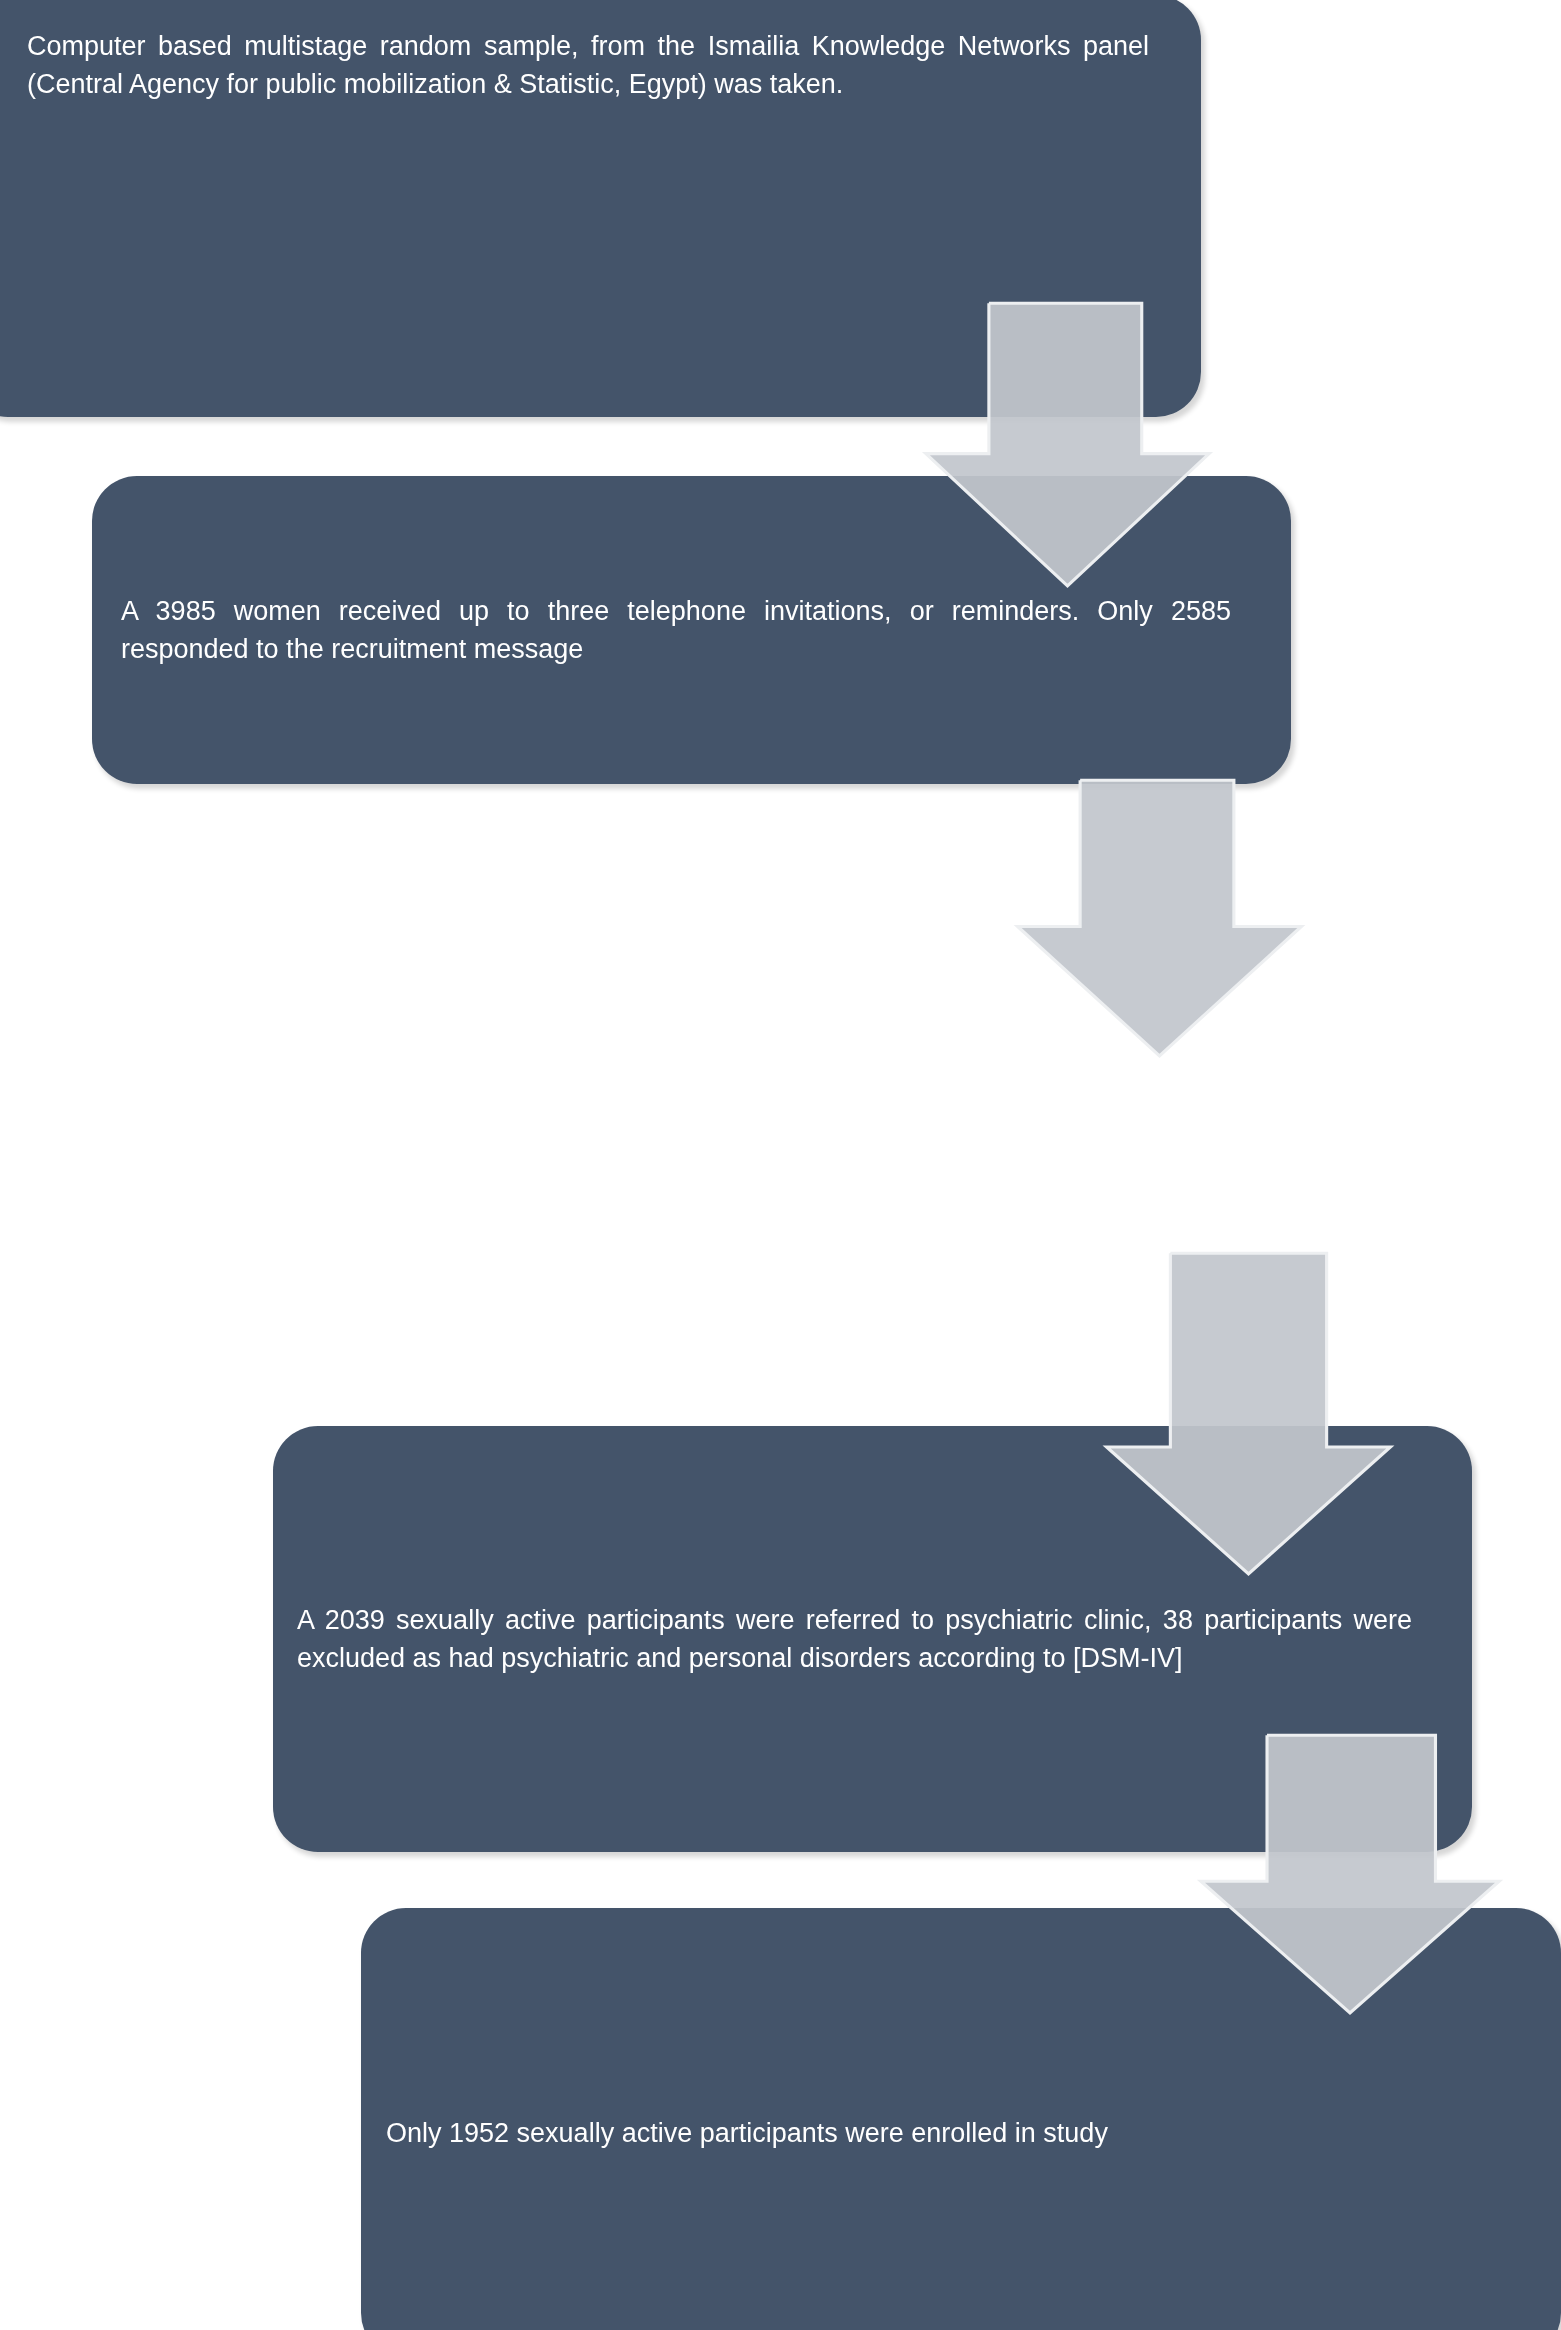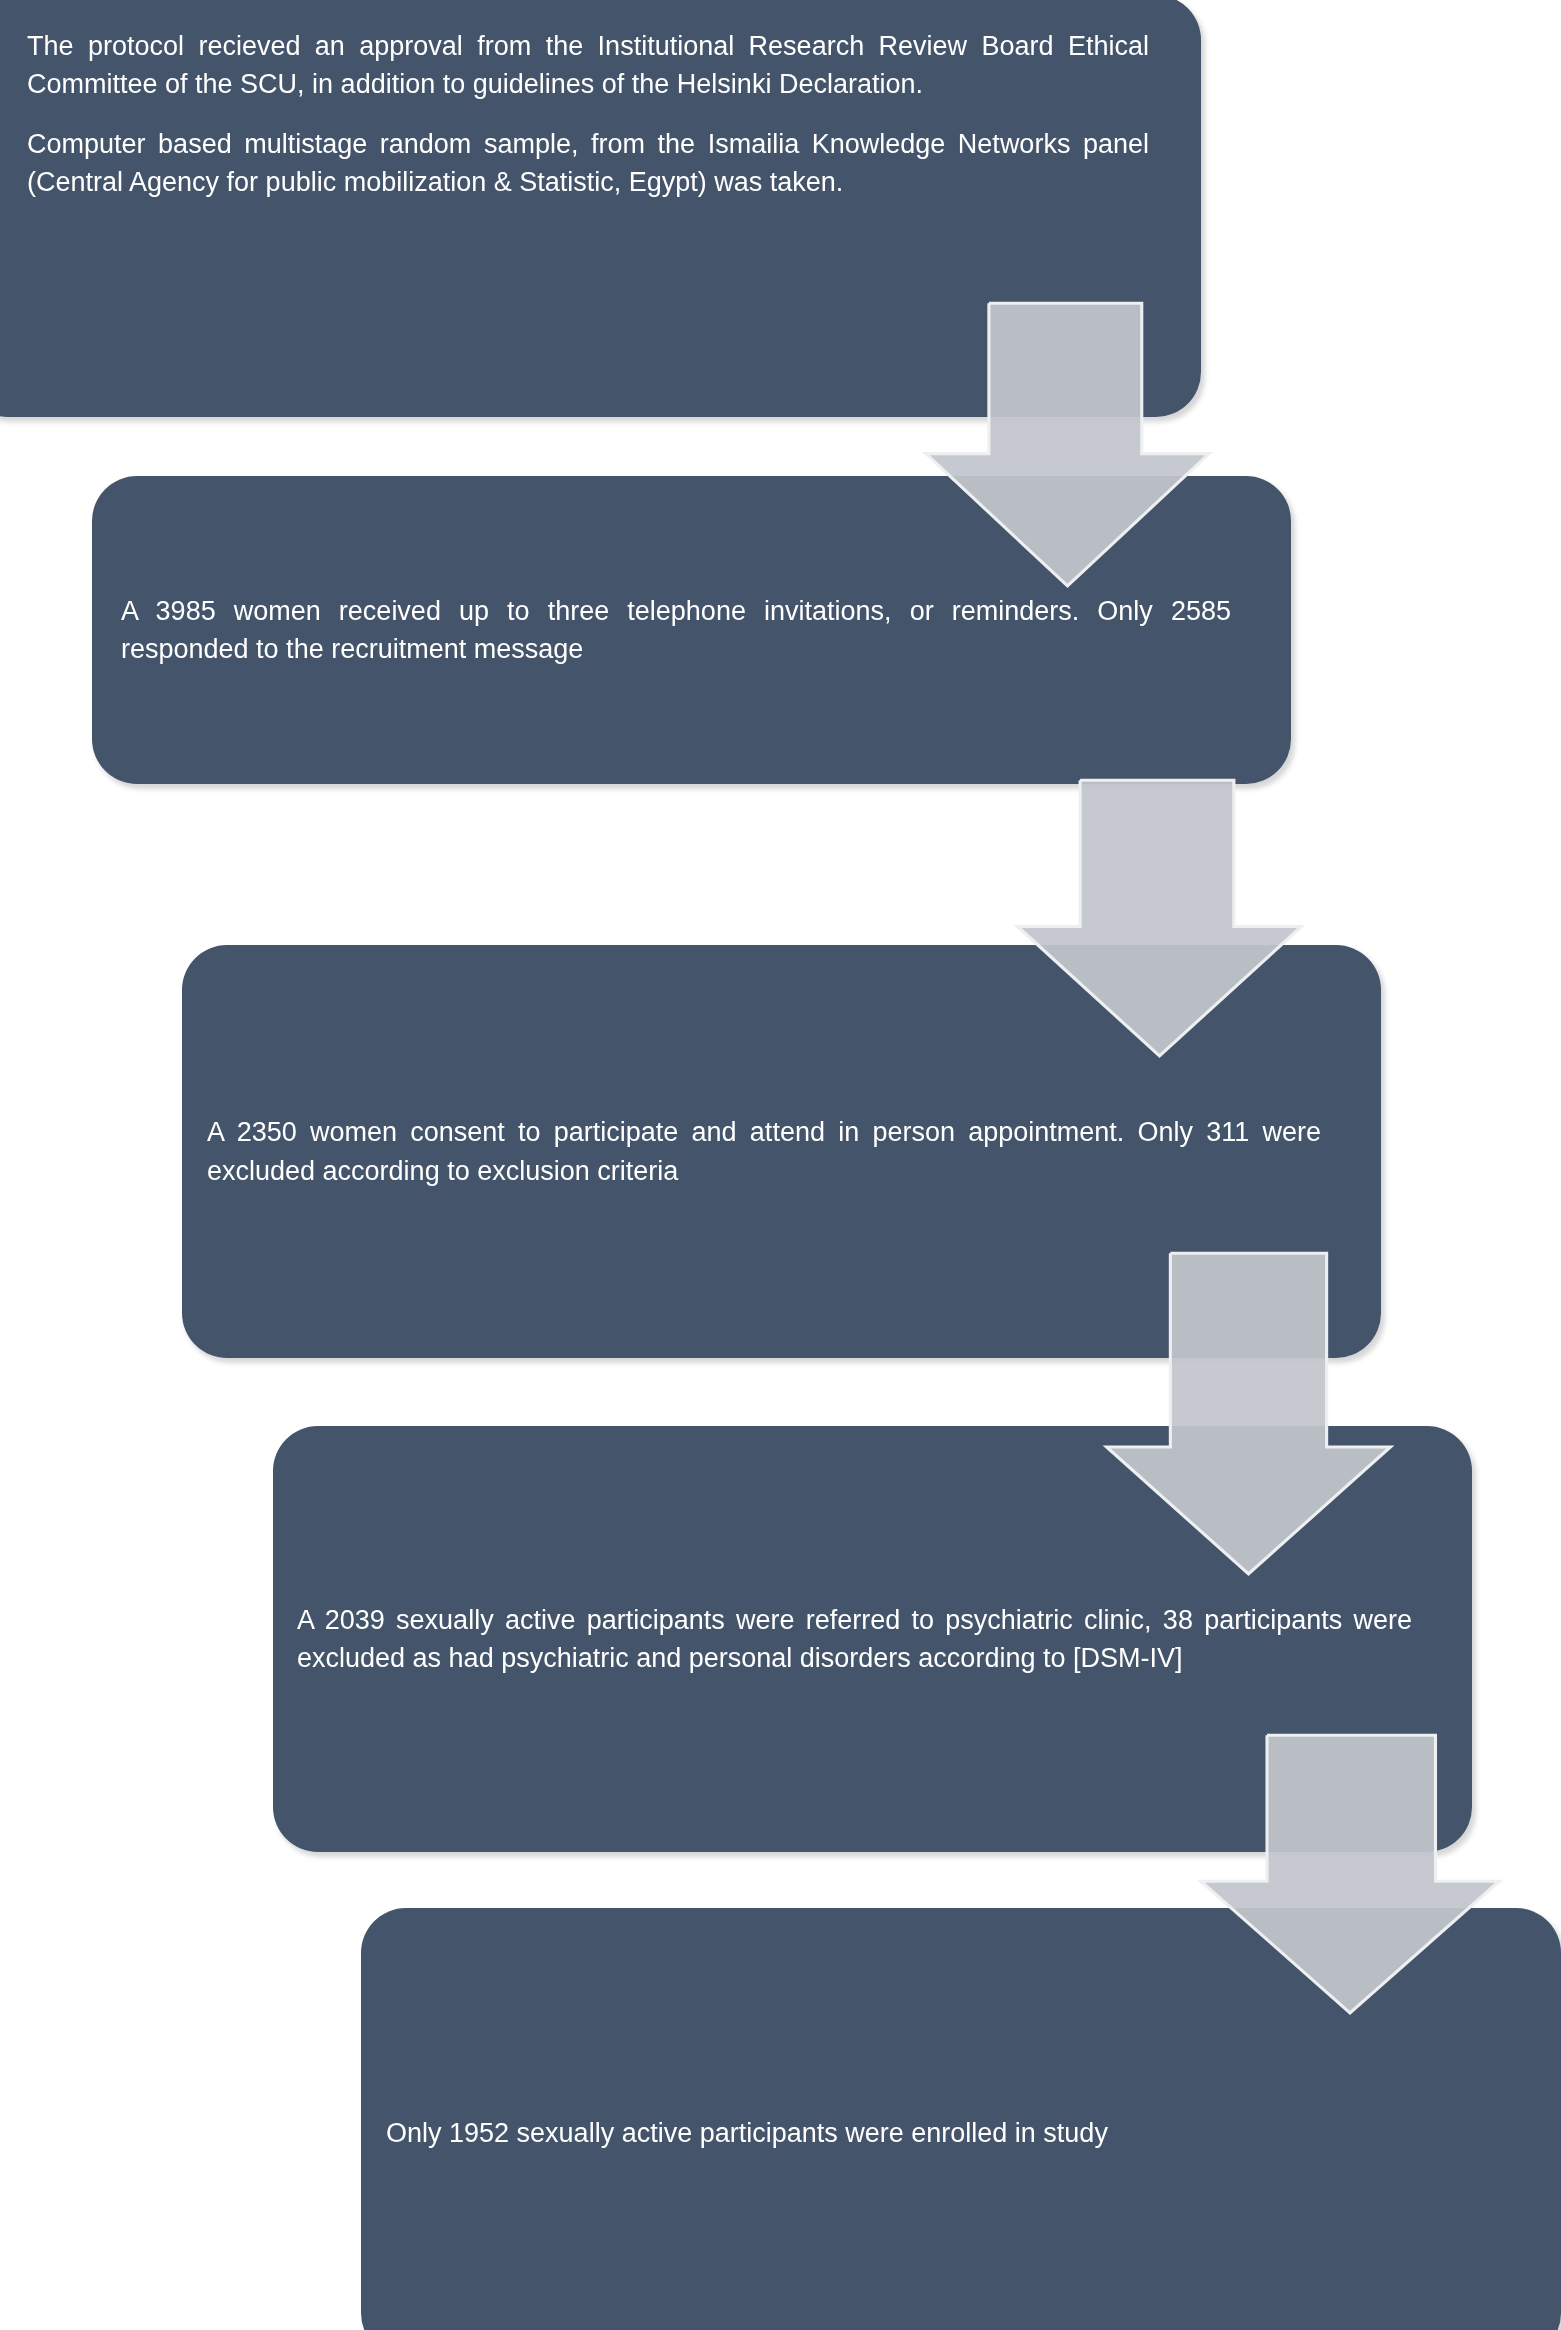--- a/index.html
+++ b/index.html
@@ -89,21 +89,20 @@
   .arrow .arrow-fill   { fill: #C2C6CC; fill-opacity: 0.93; }
   .arrow .arrow-stroke { fill: none; stroke: #EDEFF1; stroke-width: 5; }
 </style>
 </head>
 <body>
 
 <div id="stage">
 
   <div class="flow-box" id="box-1">
     <div class="box-text">
-      <p>The protocol recieved an approval from the Institutional Research Review Board Ethical Committee of the SCU, in addition to guidelines of the Helsinki Declaration.</p>
       <p>Computer based multistage random sample, from the Ismailia Knowledge Networks panel (Central Agency for public mobilization &amp; Statistic, Egypt) was taken.</p>
     </div>
   </div>
 
   <div class="arrow" id="arrow-1" style="left:923px; top:302px; width:289px; height:287px;">
     <svg width="289" height="287" viewBox="0 0 462 460" aria-hidden="true">
       <polygon class="arrow-fill" points="105,2 350,2 350,243 458,243 231,455 4,243 105,243"></polygon>
       <polyline class="arrow-stroke" points="105,2 350,2 350,243 458,243 231,455 4,243 105,243 105,2"></polyline>
     </svg>
   </div>
@@ -114,25 +113,20 @@
     </div>
   </div>
 
   <div class="arrow" id="arrow-2" style="left:1015px; top:779px; width:289px; height:280px;">
     <svg width="289" height="280" viewBox="0 0 462 448" aria-hidden="true">
       <polygon class="arrow-fill" points="104,2 350,2 350,236 458,236 231,443 4,236 104,236"></polygon>
       <polyline class="arrow-stroke" points="104,2 350,2 350,236 458,236 231,443 4,236 104,236 104,2"></polyline>
     </svg>
   </div>
 
-  <div class="flow-box" id="box-3">
-    <div class="box-text">
-      <p>A 2350 women consent to participate and attend in person appointment. Only 311 were excluded according to exclusion criteria</p>
-    </div>
-  </div>
 
   <div class="arrow" id="arrow-3" style="left:1104px; top:1252px; width:289px; height:325px;">
     <svg width="289" height="325" viewBox="0 0 462 520" aria-hidden="true">
       <polygon class="arrow-fill" points="106,2 356,2 356,312 458,312 231,515 4,312 106,312"></polygon>
       <polyline class="arrow-stroke" points="106,2 356,2 356,312 458,312 231,515 4,312 106,312 106,2"></polyline>
     </svg>
   </div>
 
   <div class="flow-box" id="box-4">
     <div class="box-text">

